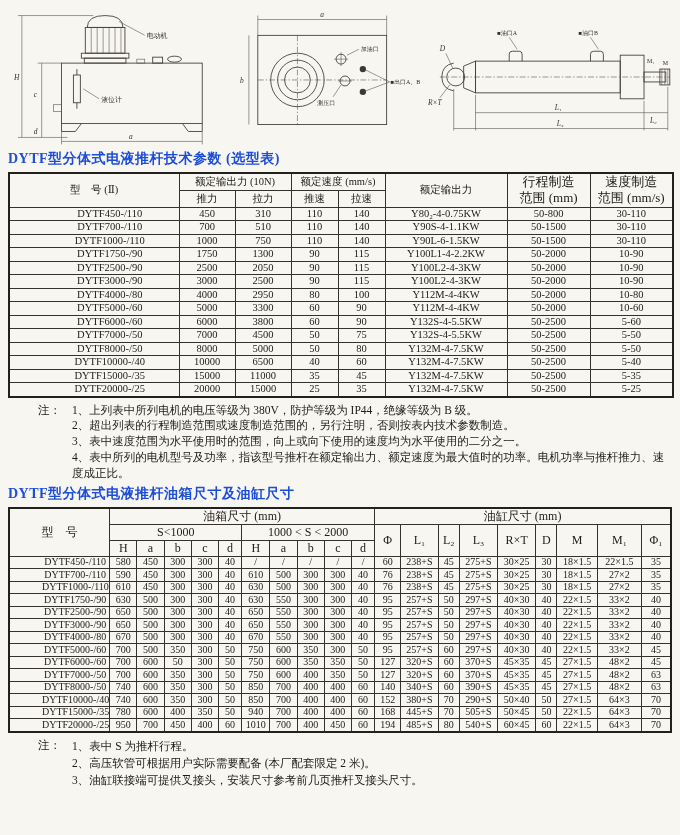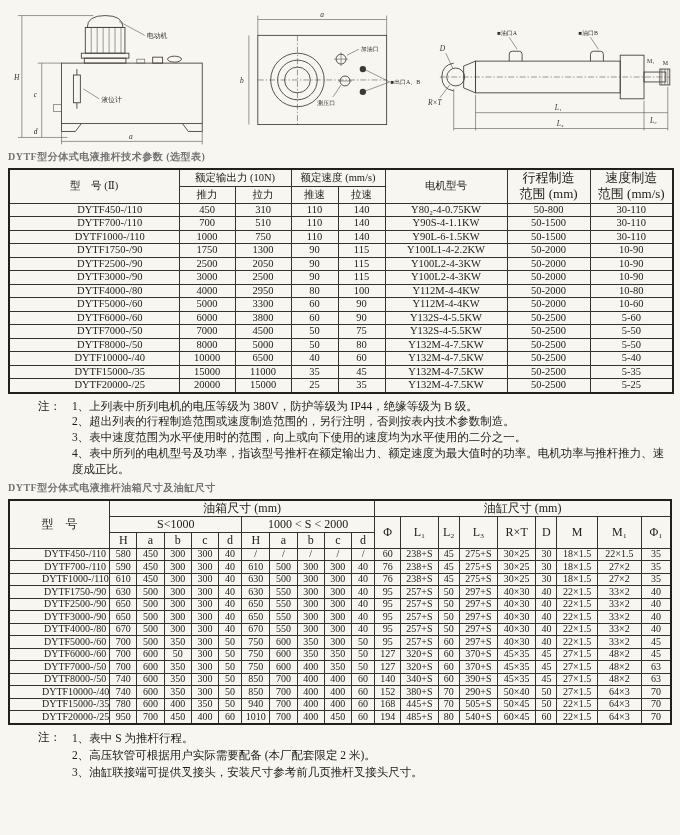--- a/index.html
+++ b/index.html
@@ -14,22 +14,22 @@
   .diagrams svg{display:block;}
   .dwg{stroke:#45413a;stroke-width:0.9;fill:none;}
   .dwg-thin{stroke:#5a564e;stroke-width:0.6;fill:none;}
   .dwg-dash{stroke:#5a564e;stroke-width:0.6;fill:none;stroke-dasharray:6 2 1.5 2;}
   .dwg-fill{fill:#3c3934;stroke:none;}
   .lbl{font-size:7px;fill:#333029;stroke:none;font-family:"Liberation Serif",serif;}
   .lbl-s{font-size:6px;fill:#333029;stroke:none;font-family:"Liberation Serif",serif;}
   .dim{font-size:7.5px;font-style:italic;fill:#333029;stroke:none;font-family:"Liberation Serif",serif;}
   
   .sec-title{
-    font-size:10px;font-weight:bold;letter-spacing:0.5px;
-    margin:3px 0 4px 0;color:#737373;
+    font-size:14px;font-weight:bold;letter-spacing:0.5px;
+    margin:3px 0 4px 0;color:#1d4ed8;
   }
   
   table{border-collapse:collapse;table-layout:fixed;width:664px;
         border:2px solid #23211d;}
   th,td{border:1px solid #35322c;text-align:center;vertical-align:middle;
         padding:0 1px;overflow:hidden;white-space:nowrap;color:#23211d;}
   #table1 th{font-size:10.5px;font-weight:normal;}
   #table1 td{font-size:10.5px;height:12.5px;line-height:1.1;}
   #table1 .wrap2{white-space:pre-line;line-height:1.25;font-size:13px;}
   #table2 th{font-size:12px;font-weight:normal;line-height:1.25;}
@@ -191,21 +191,21 @@
         <col style="width:47px">
         <col style="width:122px">
       <col style="width:83px">
         <col style="width:83px">
     </colgroup>
     <thead>
       <tr>
         <th rowspan="2">型　号 (Ⅱ)</th>
         <th colspan="2">额定输出力 (10N)</th>
         <th colspan="2">额定速度 (mm/s)</th>
-        <th rowspan="2">电机型号</th>
+        <th rowspan="2">额定输出力</th>
         <th rowspan="2" class="wrap2">行程制造
 范围 (mm)</th>
         <th rowspan="2" class="wrap2">速度制造
 范围 (mm/s)</th>
       </tr>
       <tr>
         <th>推力</th>
         <th>拉力</th>
         <th>推速</th>
         <th>拉速</th>

